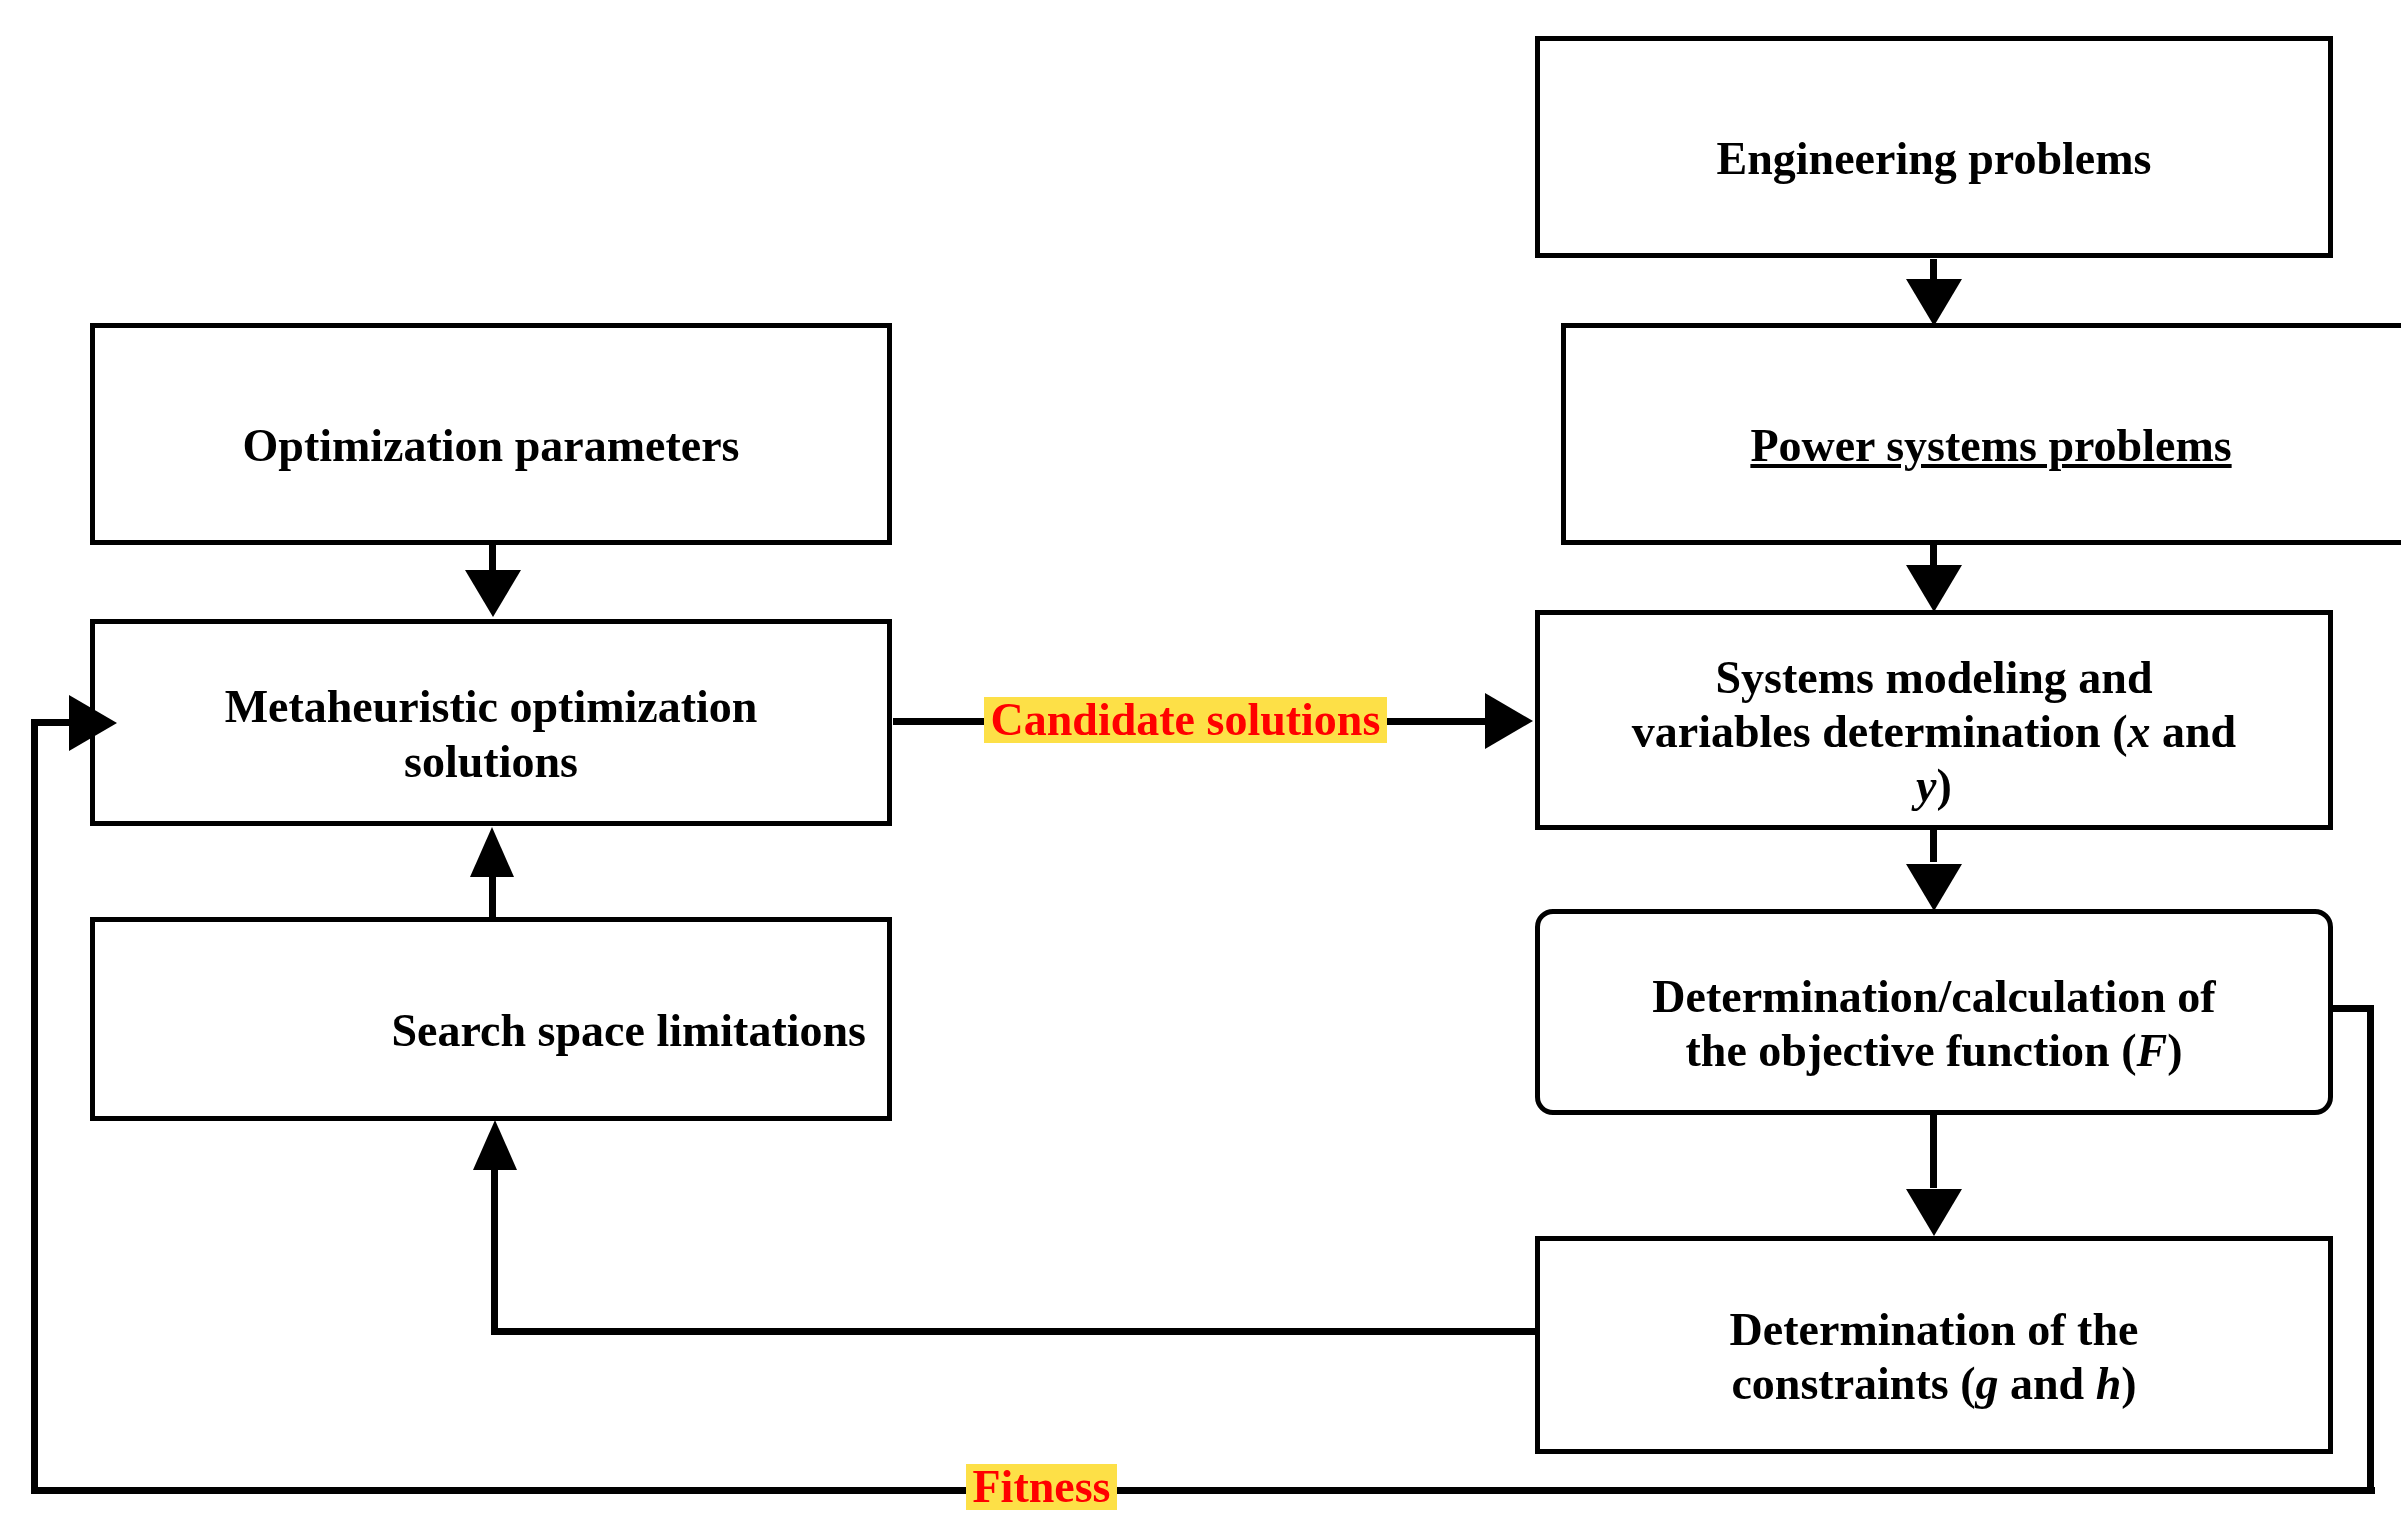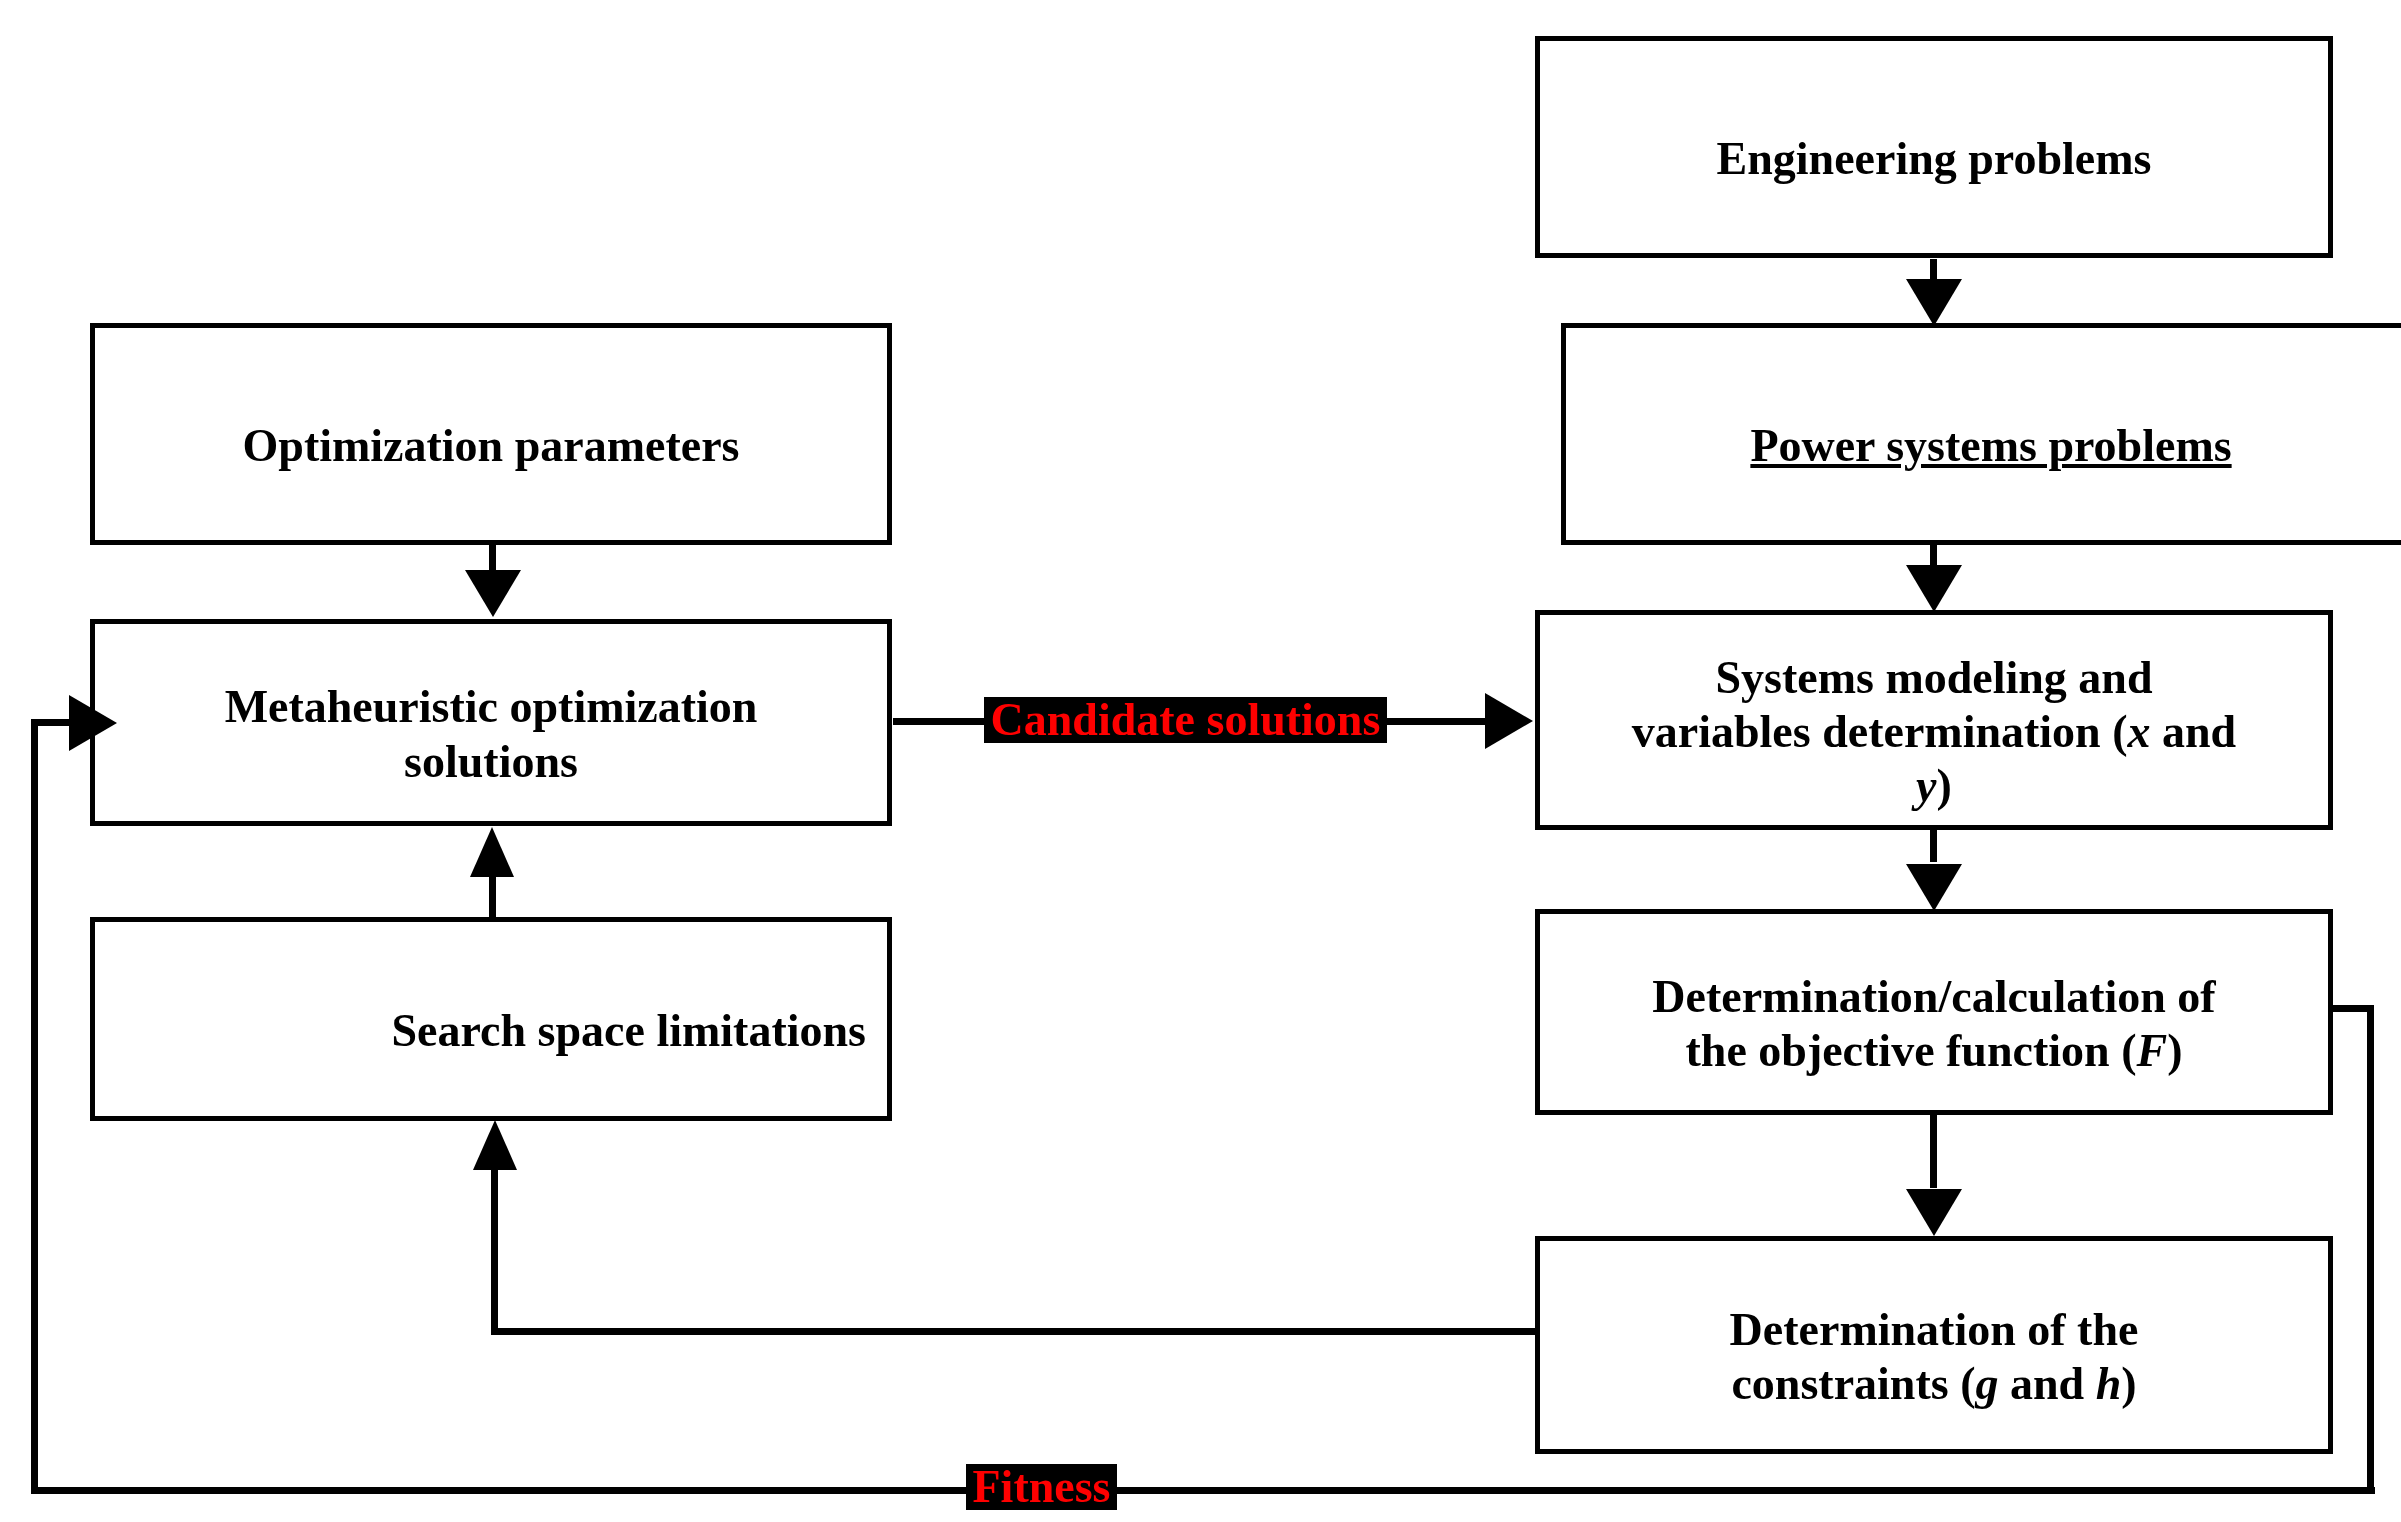--- a/index.html
+++ b/index.html
@@ -48,21 +48,21 @@
     border-top:28px solid transparent;
     border-bottom:28px solid transparent;
     border-left:48px solid #000000;
   }
   .flow-label{
     position:absolute;
     font-weight:bold;
     font-size:46px;
     line-height:1;
     color:#ff0000;
-    background:#000000;
+    background:#fde047;
     white-space:nowrap;
     padding:0 6.5px;
   }
 </style>
 </head>
 <body>
 
 <div id="stage">
 
   <div class="node" style="left:1535px; top:36px; width:798px; height:222px;">
@@ -74,21 +74,21 @@
   </div>
 
   <div class="node" style="left:1535px; top:610px; width:798px; height:220px;">
     <div class="label">
       <span>Systems modeling and</span><br>
       <span>variables determination (</span><i>x</i><span> and</span><br>
       <i>y</i><span>)</span>
     </div>
   </div>
 
-  <div class="node" style="left:1535px; top:909px; width:798px; height:206px;">
+  <div class="node" style="left:1535px; top:909px; width:798px; height:206px;border-radius:18px;">
     <div class="label">
       <span>Determination/calculation of</span><br>
       <span>the objective function (</span><i>F</i><span>)</span>
     </div>
   </div>
 
   <div class="node" style="left:1535px; top:1236px; width:798px; height:218px;">
     <div class="label">
       <span>Determination of the</span><br>
       <span>constraints  (</span><i>g</i><span> and </span><i>h</i><span>)</span>

